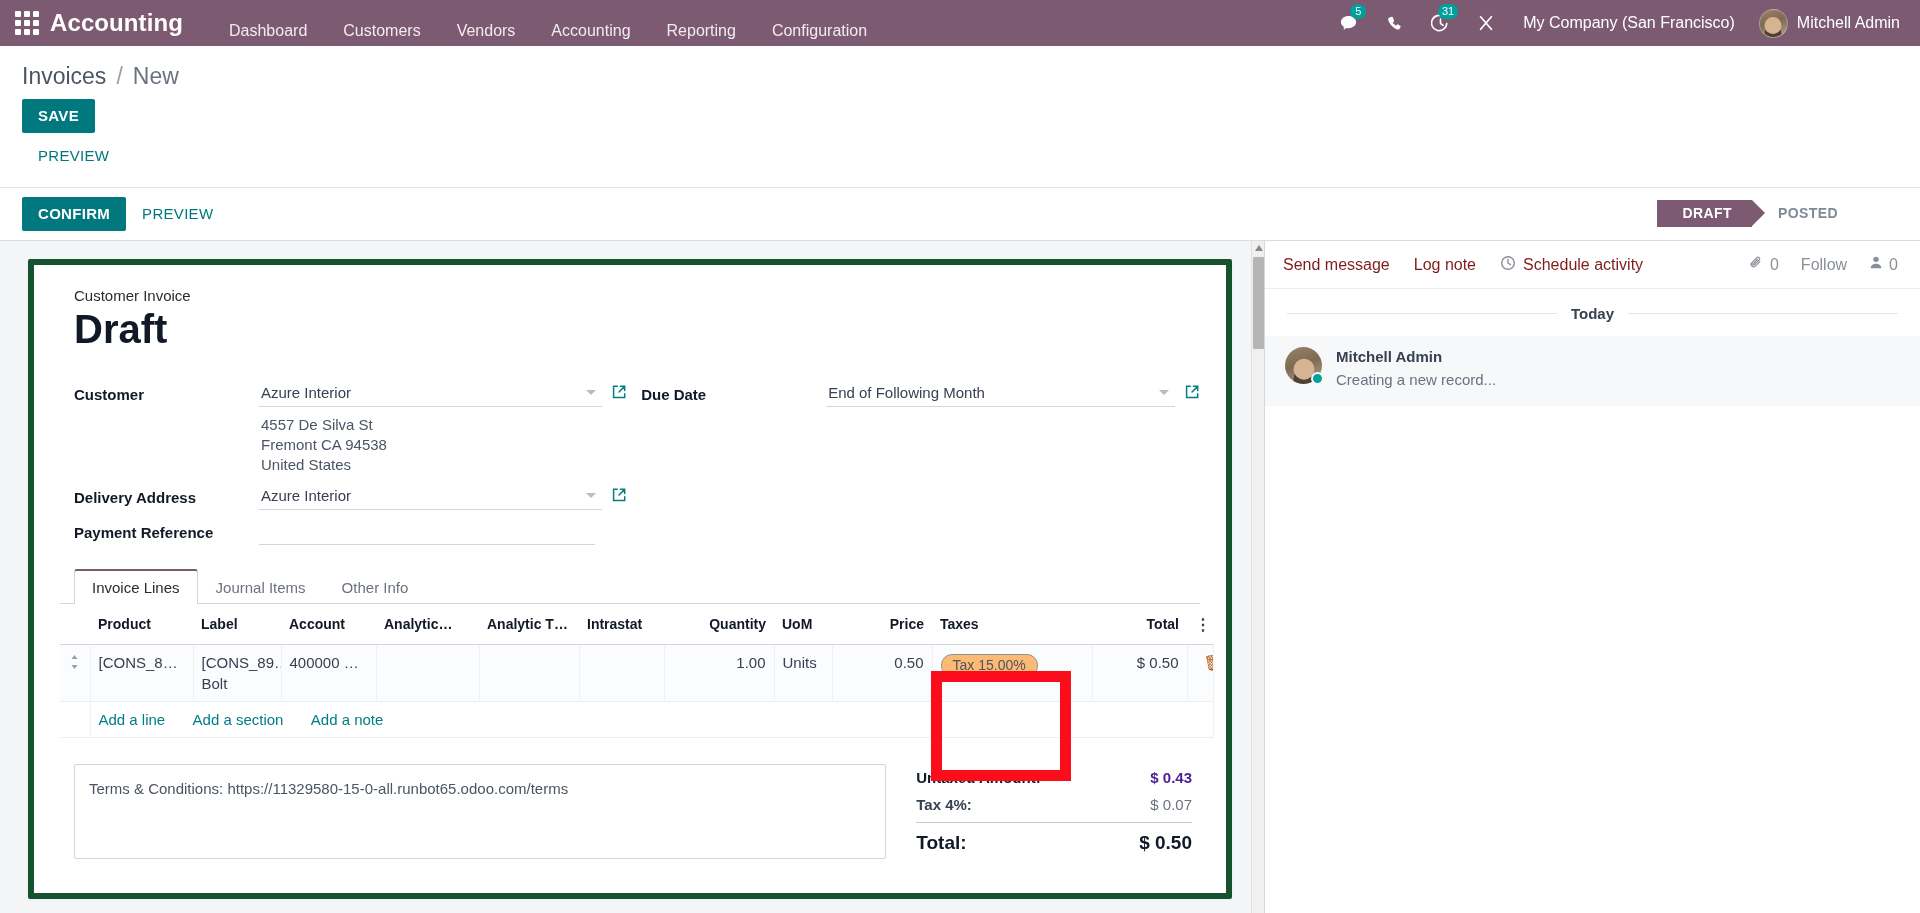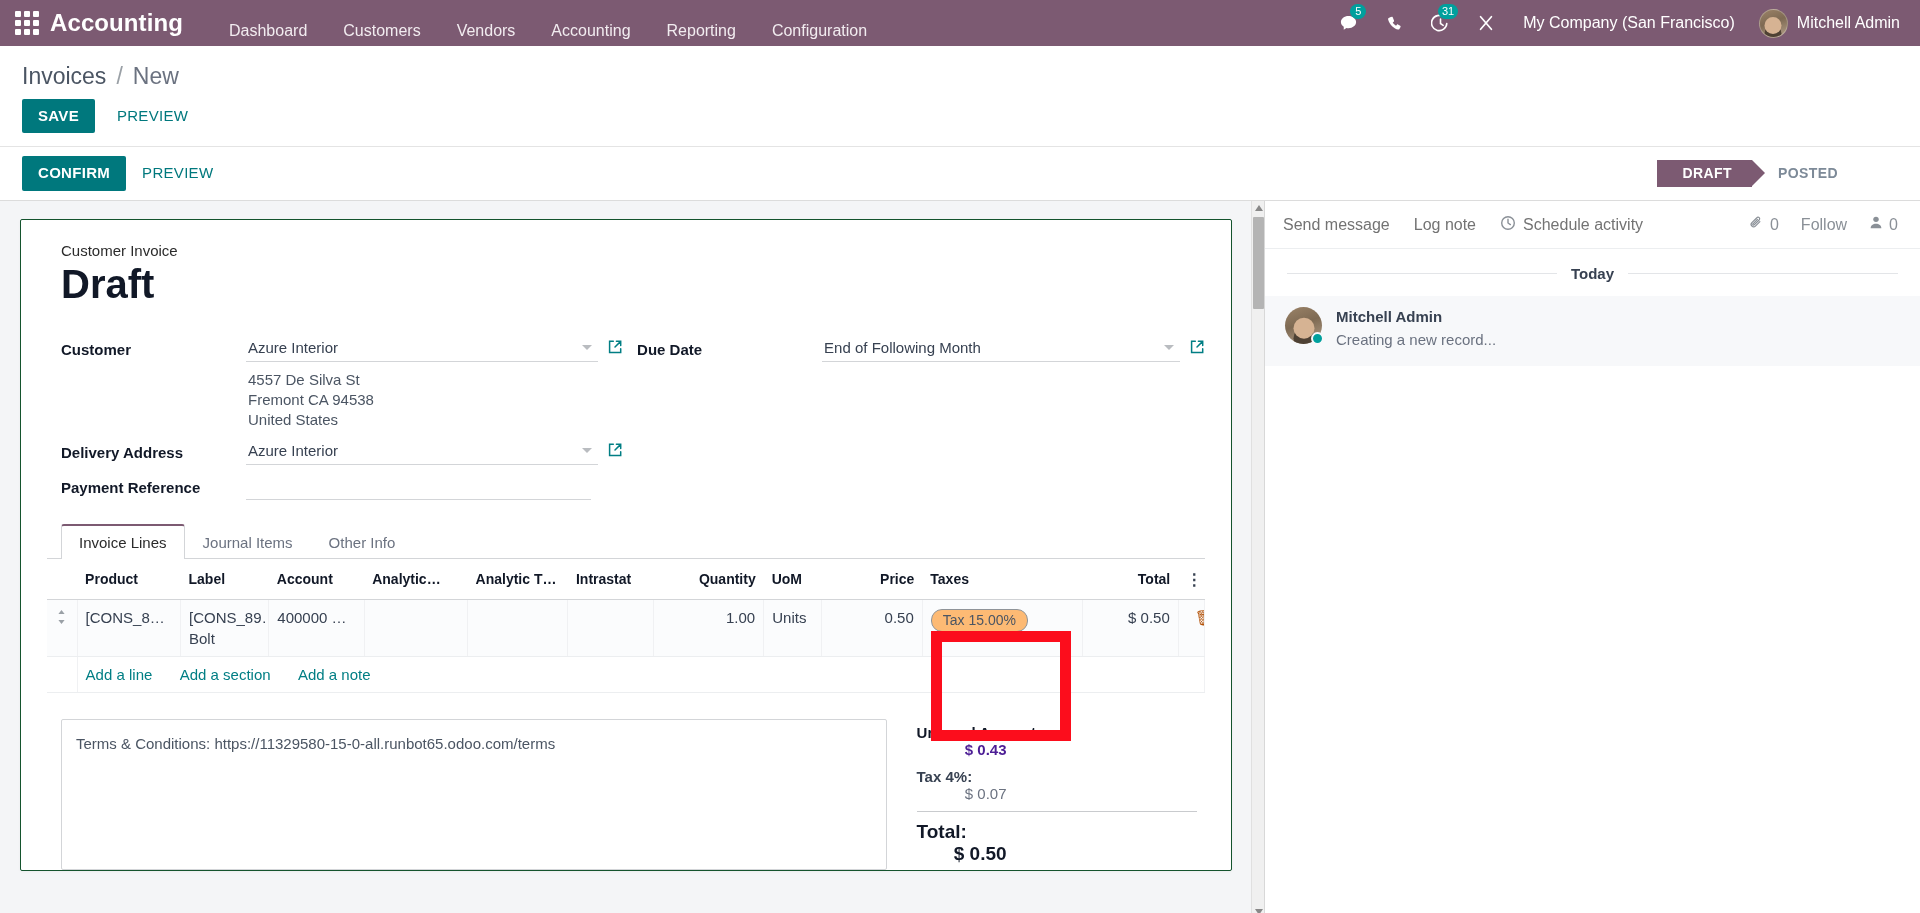--- a/index.html
+++ b/index.html
@@ -127,20 +127,21 @@
     color: #374151;
     padding: 9px 0 3px 0;
     display: flex; align-items: baseline; gap: 10px;
   }
   .bc-link { color: #4b5563; cursor: pointer; }
   .bc-sep { color: #9aa0a6; }
   .bc-current { color: #6b7280; }
   .btn-row {
     display: flex; align-items: flex-start; gap: 6px;
     padding: 6px 0 13px 0;
+    flex-direction: column;
   }
   .btn {
     font-size: 15px;
     padding: 6px 15px;
     border: 1px solid transparent;
     border-radius: 2px;
     cursor: pointer;
     background: transparent;
     font-family: inherit;
     line-height: 1.35;
@@ -225,26 +226,27 @@
     position: absolute;
     top: 16px; left: 1px;
     width: 11px; height: 92px;
     background: #b4b4b4;
     border-radius: 1px;
     cursor: grab;
   }
 
   .sheet {
     background: #ffffff;
-    border: 1px solid #14532d;
+    border: 6px solid #14532d;
     border-radius: 2px;
     box-shadow: 0 1px 3px rgba(0,0,0,.04);
     padding: 22px 26px 0 26px;
     min-height: 640px;
     position: relative;
+    margin-left: 8px;
   }
   .doc-type { font-size: 15px; color: #2b2b2b; margin: 0 0 2px 14px; }
   .doc-title {
     font-size: 40px; font-weight: 700; color: #111827;
     margin: 0 0 26px 14px; line-height: 1.15;
   }
 
   
   .form-grid { display: flex; gap: 0; padding: 0 0 12px 14px; }
   .form-col { width: 580px; }
@@ -365,21 +367,21 @@
     border-radius: 2px;
     padding: 13px 14px;
     font-size: 15px;
     color: #4b5563;
     background: #fff;
     line-height: 1.4;
   }
   .totals { margin-left: auto; width: 290px; padding-right: 8px; }
   .tot-row {
     display: flex; justify-content: space-between; align-items: baseline;
-    font-size: 15px; padding: 5px 0; flex-direction: column;
+    font-size: 15px; padding: 5px 0;
   }
   .tot-label { color: #111827; font-weight: 700; }
   .tot-label.light { color: #374151; font-weight: 700; }
   .tot-val { color: #4c1d95; font-weight: 700; min-width: 90px; text-align: right; }
   .tot-val.light { color: #6b7280; font-weight: 400; }
   .tot-row.grand { border-top: 1px solid #c9cbce; margin-top: 4px; padding-top: 9px; }
   .tot-row.grand .tot-label, .tot-row.grand .tot-val { font-size: 19px; font-weight: 700; color: #111827; }
 
   
   .chatter {
@@ -387,21 +389,21 @@
     background: #ffffff;
     overflow: hidden;
     position: relative;
   }
   .chatter-top {
     display: flex; align-items: center;
     padding: 14px 22px 13px 18px;
     gap: 24px;
     border-bottom: 1px solid #eceef0;
   }
-  .ch-action { font-size: 16px; color: #737373; cursor: pointer; display: flex; align-items: center; gap: 7px; }
+  .ch-action { font-size: 16px; color: #7f1d1d; cursor: pointer; display: flex; align-items: center; gap: 7px; }
   .ch-right { margin-left: auto; display: flex; align-items: center; gap: 22px; }
   .ch-stat { font-size: 16px; color: #8a9097; display: flex; align-items: center; gap: 6px; cursor: pointer; }
   .today-sep {
     display: flex; align-items: center; gap: 14px;
     padding: 16px 22px 14px 22px;
   }
   .today-sep .line { flex: 1; height: 1px; background: #e3e5e8; }
   .today-sep .lbl { font-size: 15px; font-weight: 700; color: #374151; }
   .message {
     display: flex; gap: 14px;

